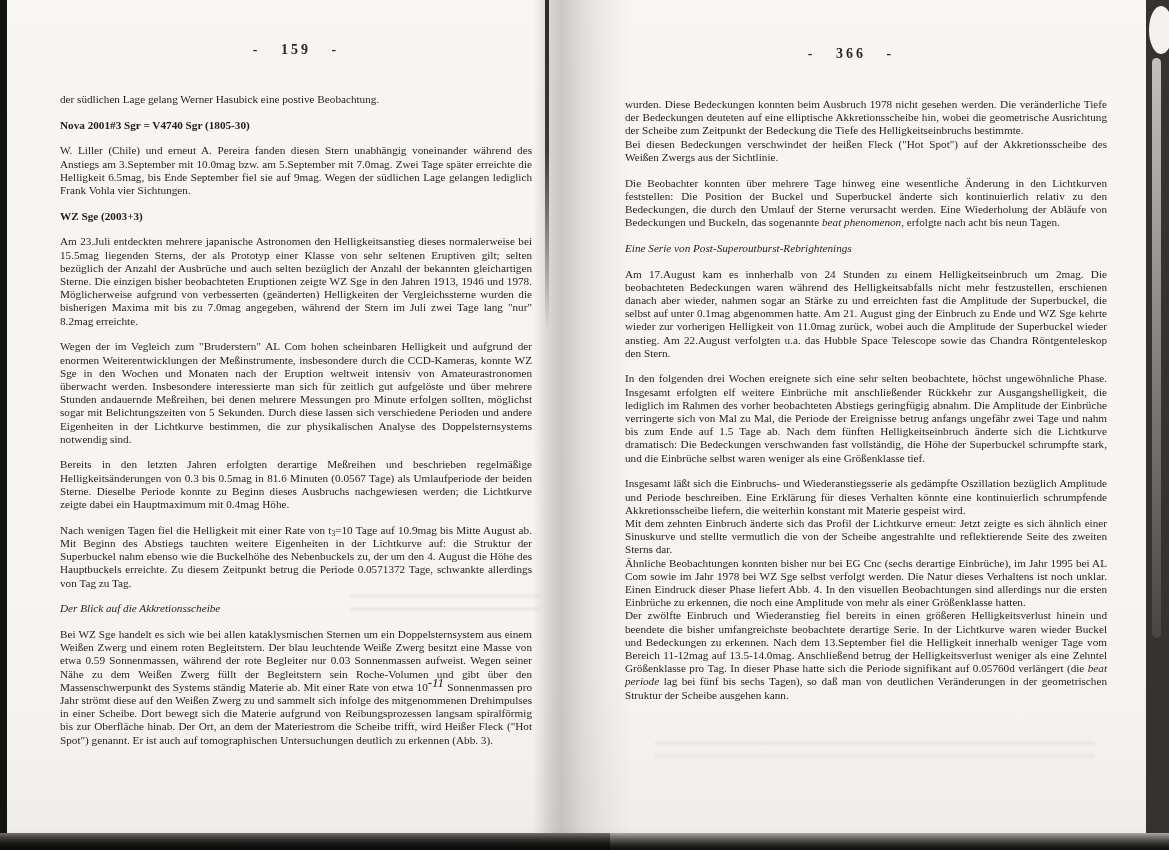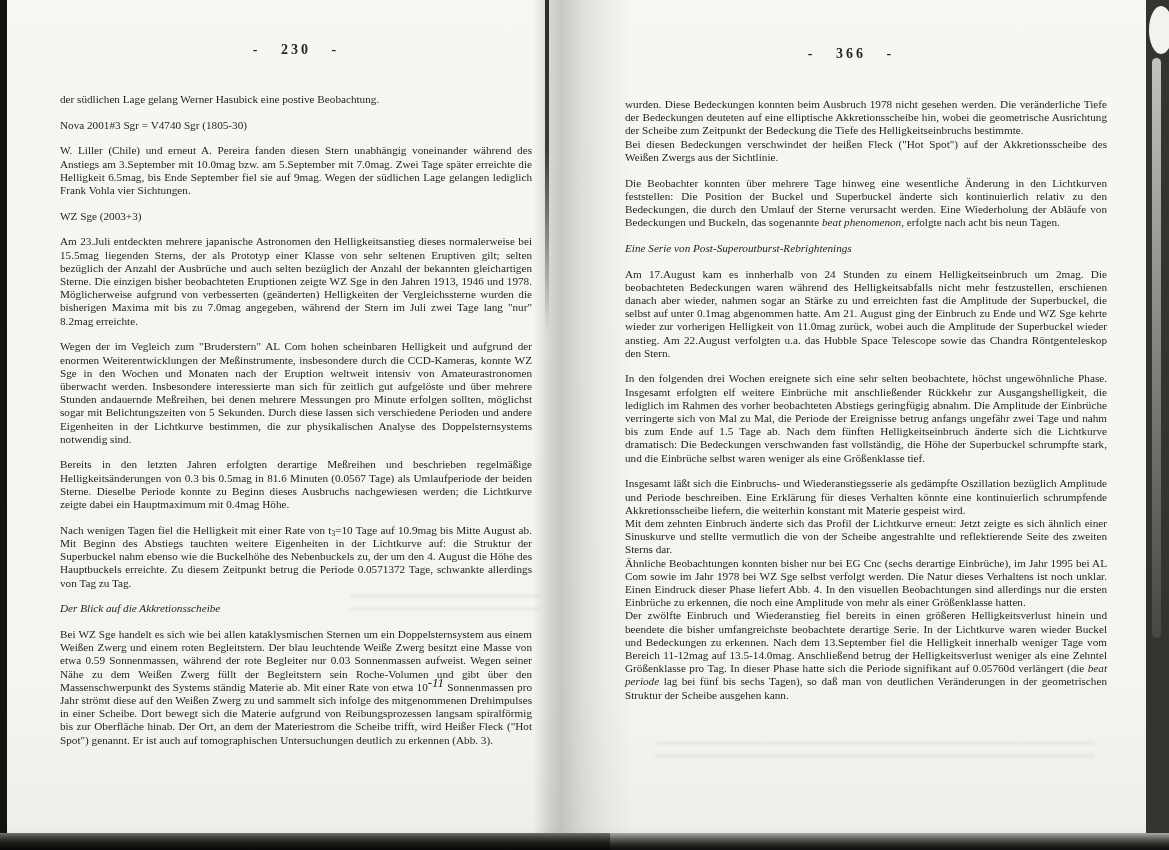--- a/index.html
+++ b/index.html
@@ -20,21 +20,21 @@
   }
   .page-left .page-header{top:42px;}
   .page-right .page-header{top:46px;right:30px;}
   .page-text{position:absolute;left:0;right:0;font-size:11.2px;line-height:13.2px;}
   .page-left .page-text{top:87px;}
   .page-right .page-text{top:92px;}
   .blk{text-align:justify;margin:0;}
   .blk.p,.blk.h,.blk.ih{margin-top:12.5px;}
   .blk.pc{margin-top:0;}
   .blk:first-child{margin-top:6px;}
-  .blk.h{font-weight:normal;text-align:left;}
+  .blk.h{font-weight:bold;text-align:left;}
   .blk.ih{font-style:italic;text-align:left;}
   .blk sub{font-size:7.5px;vertical-align:-2px;line-height:0;}
   .blk sup{font-size:13px;vertical-align:4px;line-height:0;font-style:italic;}
   .blk em{font-style:italic;}
   
   .gutter{
     position:absolute;left:533px;top:0;width:100px;height:850px;pointer-events:none;
     background:linear-gradient(to right,
       rgba(110,108,102,0) 0%,
       rgba(105,103,97,0.22) 16%,
@@ -75,21 +75,21 @@
   .smudge-left{left:290px;top:594px;width:190px;height:26px;}
   .smudge-right{left:655px;top:741px;width:440px;height:24px;}
   .smudge-right2{left:780px;top:490px;width:310px;height:15px;opacity:0.35;}
 </style>
 </head>
 <body>
 
 <div class="scan">
 
   <div class="page page-left">
-    <div class="page-header">- 230 -</div>
+    <div class="page-header">- 159 -</div>
     <div class="page-text" id="left-text">
         <div class="blk p"><span>der südlichen Lage gelang Werner Hasubick eine postive Beobachtung.</span></div>
         <div class="blk h"><span>Nova 2001#3 Sgr = V4740 Sgr (1805-30)</span></div>
         <div class="blk p"><span>W. Liller (Chile) und erneut A. Pereira fanden diesen Stern unabhängig voneinander während des Anstiegs am 3.September mit 10.0mag bzw. am 5.September mit 7.0mag. Zwei Tage später erreichte die Helligkeit 6.5mag, bis Ende September fiel sie auf 9mag. Wegen der südlichen Lage gelangen lediglich Frank Vohla vier Sichtungen.</span></div>
         <div class="blk h"><span>WZ Sge (2003+3)</span></div>
         <div class="blk p"><span>Am 23.Juli entdeckten mehrere japanische Astronomen den Helligkeitsanstieg dieses normalerweise bei 15.5mag liegenden Sterns, der als Prototyp einer Klasse von sehr seltenen Eruptiven gilt; selten bezüglich der Anzahl der Ausbrüche und auch selten bezüglich der Anzahl der bekannten gleichartigen Sterne. Die einzigen bisher beobachteten Eruptionen zeigte WZ Sge in den Jahren 1913, 1946 und 1978. Möglicherweise aufgrund von verbesserten (geänderten) Helligkeiten der Vergleichssterne wurden die bisherigen Maxima mit bis zu 7.0mag angegeben, während der Stern im Juli zwei Tage lang "nur" 8.2mag erreichte.</span></div>
         <div class="blk p"><span>Wegen der im Vegleich zum "Bruderstern" AL Com hohen scheinbaren Helligkeit und aufgrund der enormen Weiterentwicklungen der Meßinstrumente, insbesondere durch die CCD-Kameras, konnte WZ Sge in den Wochen und Monaten nach der Eruption weltweit intensiv von Amateurastronomen überwacht werden. Insbesondere interessierte man sich für zeitlich gut aufgelöste und über mehrere Stunden andauernde Meßreihen, bei denen mehrere Messungen pro Minute erfolgen sollten, möglichst sogar mit Belichtungszeiten von 5 Sekunden. Durch diese lassen sich verschiedene Perioden und andere Eigenheiten in der Lichtkurve bestimmen, die zur physikalischen Analyse des Doppelsternsystems notwendig sind.</span></div>
         <div class="blk p"><span>Bereits in den letzten Jahren erfolgten derartige Meßreihen und beschrieben regelmäßige Helligkeitsänderungen von 0.3 bis 0.5mag in 81.6 Minuten (0.0567 Tage) als Umlaufperiode der beiden Sterne. Dieselbe Periode konnte zu Beginn dieses Ausbruchs nachgewiesen werden; die Lichtkurve zeigte dabei ein Hauptmaximum mit 0.4mag Höhe.</span></div>
         <div class="blk p"><span>Nach wenigen Tagen fiel die Helligkeit mit einer Rate von t</span><sub>3</sub><span>=10 Tage auf 10.9mag bis Mitte August ab. Mit Beginn des Abstiegs tauchten weitere Eigenheiten in der Lichtkurve auf: die Struktur der Superbuckel nahm ebenso wie die Buckelhöhe des Nebenbuckels zu, der um den 4. August die Höhe des Hauptbuckels erreichte. Zu diesem Zeitpunkt betrug die Periode 0.0571372 Tage, schwankte allerdings von Tag zu Tag.</span></div>
         <div class="blk ih"><span>Der Blick auf die Akkretionsscheibe</span></div>

